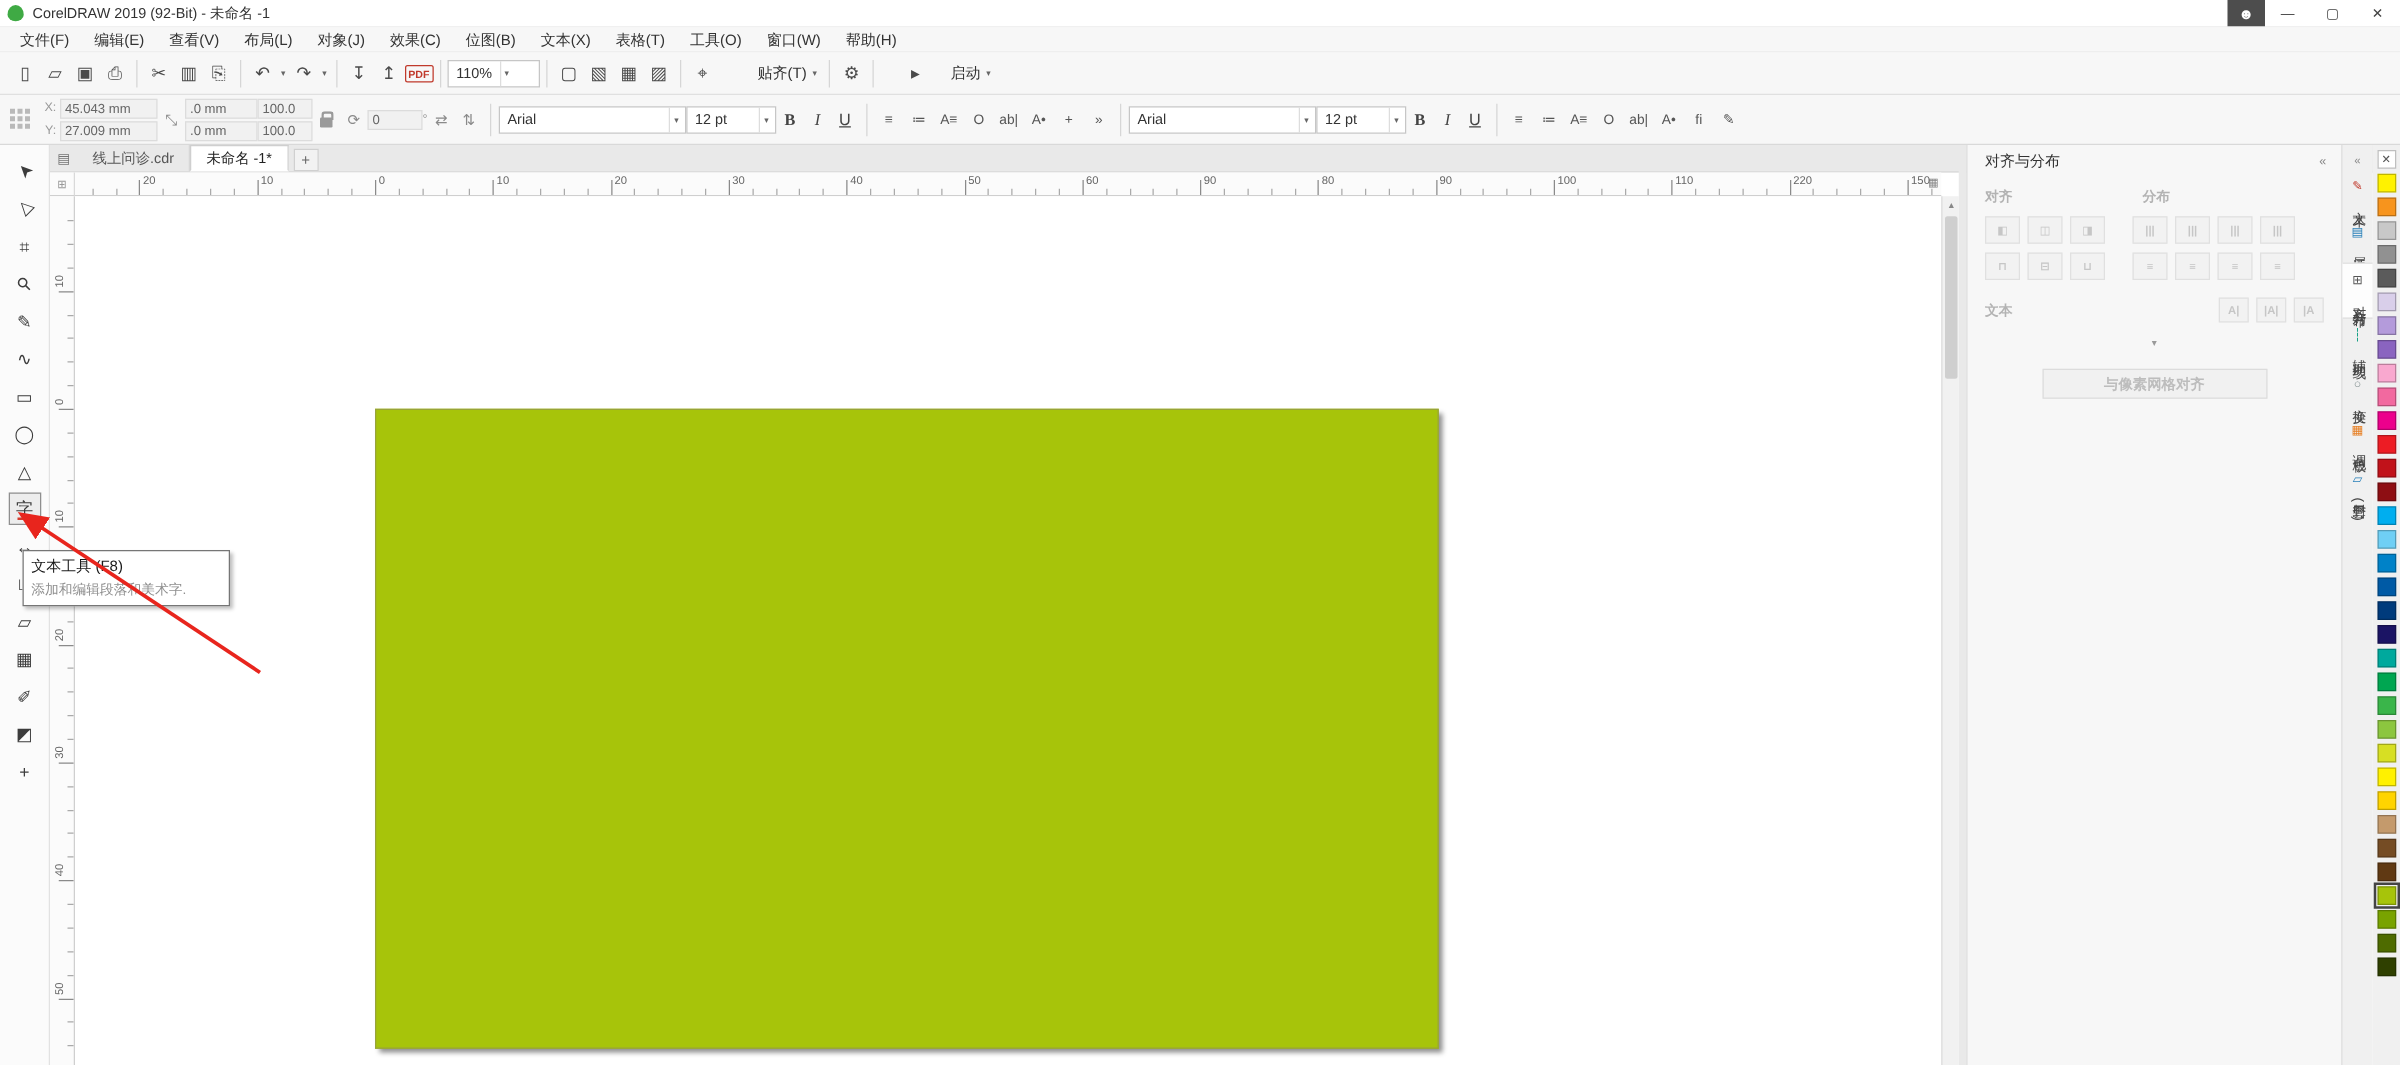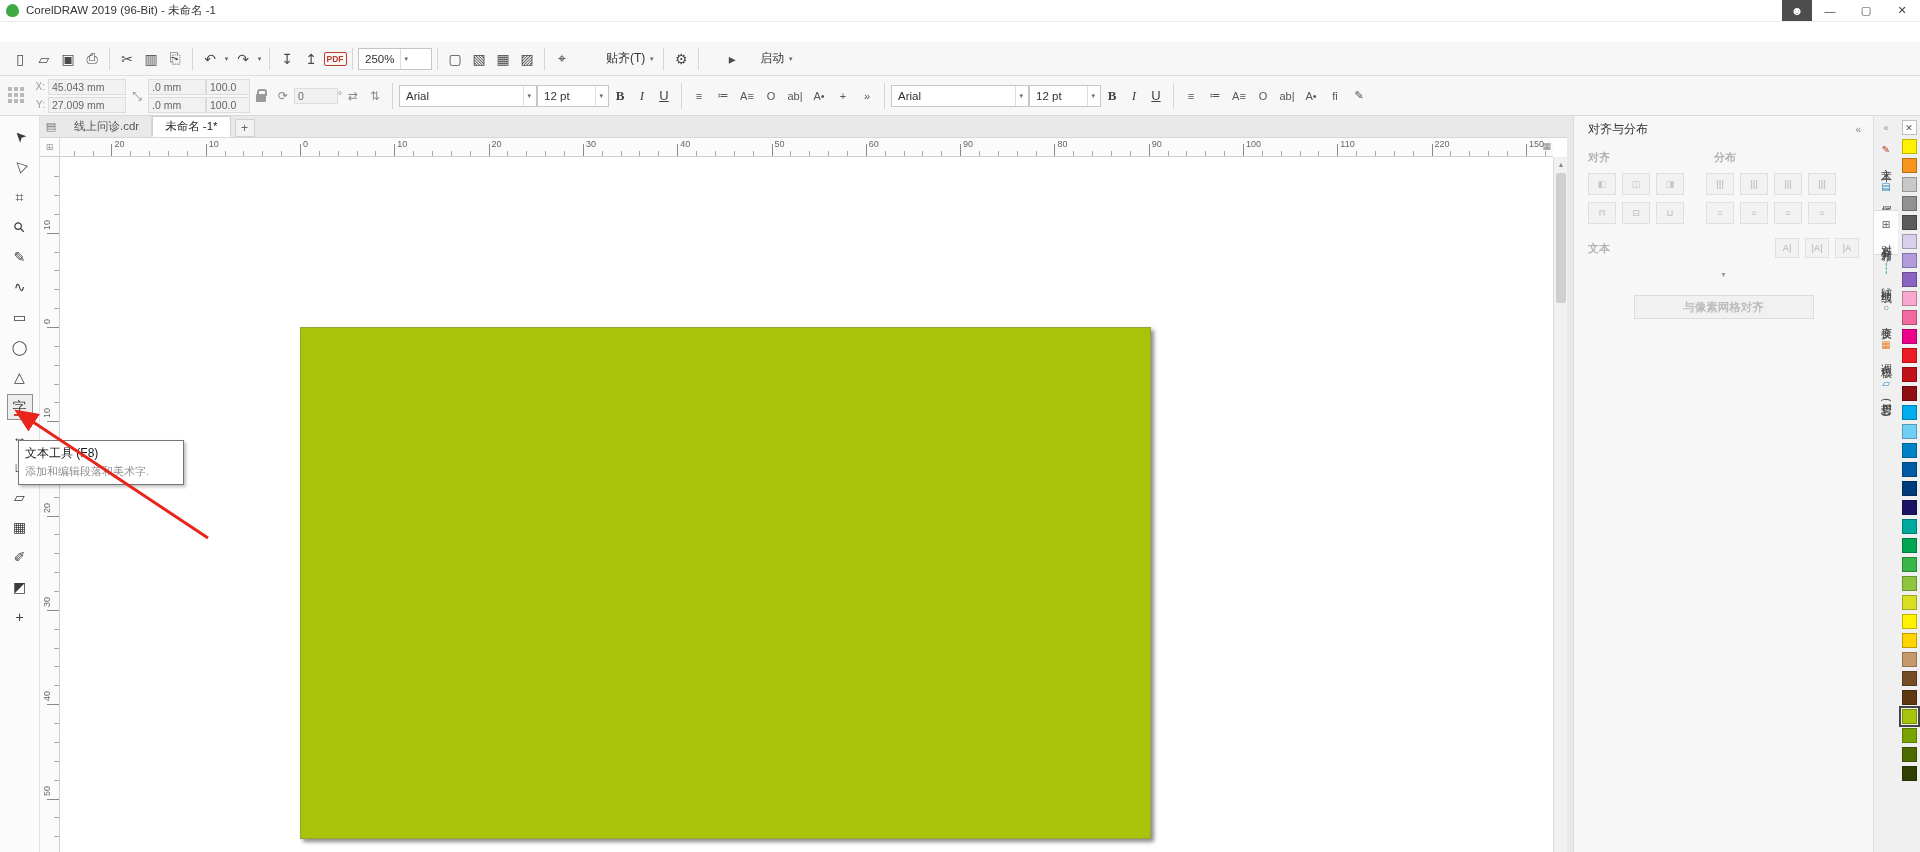--- a/index.html
+++ b/index.html
@@ -37,21 +37,21 @@
   .stack { display:flex; flex-direction:column; gap:2px; }
   .prow { display:flex; align-items:center; gap:3px; }
   .plbl { font-size:10px; color:#9a9a9a; width:12px; text-align:right; }
   .pval { width:78px; height:16px; font-size:10.5px; color:#666; background:#f1f1f1; border:1px solid #dcdcdc; display:flex; align-items:center; padding:0 3px; }
   .pval.sm { width:58px; }
   .pval.xs { width:44px; }
   .pb-icon { width:22px; height:22px; display:flex; align-items:center; justify-content:center; font-size:12px; color:#8a8a8a; }
   .pb-sep { width:1px; height:26px; background:#d6d6d6; margin:0 6px; }
   .lock { width:10px; height:8px; background:#9a9a9a; border-radius:1px; position:relative; margin-top:4px; }
   .lock::before { content:""; position:absolute; top:-5px; left:1px; width:6px; height:5px; border:2px solid #9a9a9a; border-bottom:none; border-radius:3px 3px 0 0; }
-  .fontcombo { width:138px;justify-content:center; }
+  .fontcombo { width:150px;justify-content:center; }
   .sizecombo { width:72px; }
   .fontcombo .cval, .sizecombo .cval { flex:1; }
   .txtbtn { width:22px; height:22px; display:flex; align-items:center; justify-content:center; font-size:13px; color:#444; border:1px solid transparent; }
   .txtbtn.b { font-weight:bold; font-family:"Liberation Serif","DejaVu Serif",serif; }
   .txtbtn.i { font-style:italic; font-family:"Liberation Serif","DejaVu Serif",serif; }
   .txtbtn.u { text-decoration:underline; }
   .pstrip { display:flex; align-items:center; gap:2px; }
   .pstrip .pb-icon { color:#555; font-size:11px; }
 
   
@@ -128,28 +128,42 @@
   .swatch.none { background:#fff; color:#555; font-size:9px; }
   .swatch.sel { outline:2px solid #444; outline-offset:1px; }
 </style>
 </head>
 <body>
 
 <div class="app">
 
   <div class="titlebar">
     <div class="appicon"></div>
-    <div class="apptitle">CorelDRAW 2019 (96-Bit) - 未命名 -1</div>
+    <div class="apptitle">CorelDRAW 2019 (92-Bit) - 未命名 -1</div>
     <div class="tb-spacer"></div>
     <div class="winbtn avatar">☻</div>
     <div class="winbtn">—</div>
     <div class="winbtn">▢</div>
     <div class="winbtn close">✕</div>
   </div>
 
+  <div class="menubar" id="menubar">
+      <div class="menu-item">文件(F)</div>
+      <div class="menu-item">编辑(E)</div>
+      <div class="menu-item">查看(V)</div>
+      <div class="menu-item">布局(L)</div>
+      <div class="menu-item">对象(J)</div>
+      <div class="menu-item">效果(C)</div>
+      <div class="menu-item">位图(B)</div>
+      <div class="menu-item">文本(X)</div>
+      <div class="menu-item">表格(T)</div>
+      <div class="menu-item">工具(O)</div>
+      <div class="menu-item">窗口(W)</div>
+      <div class="menu-item">帮助(H)</div>
+    </div>
 
   <div class="toolbar" id="toolbar">
       <div class="tb-icon">▯</div>
       <div class="tb-icon">▱</div>
       <div class="tb-icon">▣</div>
       <div class="tb-icon">⎙</div>
       <div class="tb-sep"></div>
       <div class="tb-icon">✂</div>
       <div class="tb-icon">▥</div>
       <div class="tb-icon">⎘</div>
@@ -159,21 +173,21 @@
       <div class="tb-icon">↷</div>
       <div class="tb-caret">▾</div>
       <div class="tb-sep"></div>
       <div class="tb-icon">↧</div>
       <div class="tb-icon">↥</div>
       <div class="tb-icon">
         <span class="pdf-badge">PDF</span>
       </div>
       <div class="tb-sep"></div>
       <div class="combo" style="width: 74px;">
-        <span class="cval">250%</span>
+        <span class="cval">110%</span>
         <span class="ccaret">▾</span>
       </div>
       <div class="tb-sep"></div>
       <div class="tb-icon">▢</div>
       <div class="tb-icon">▧</div>
       <div class="tb-icon">▦</div>
       <div class="tb-icon">▨</div>
       <div class="tb-sep"></div>
       <div class="tb-icon">⌖</div>
       <div class="tb-label" style="display: flex; align-items: center;">

